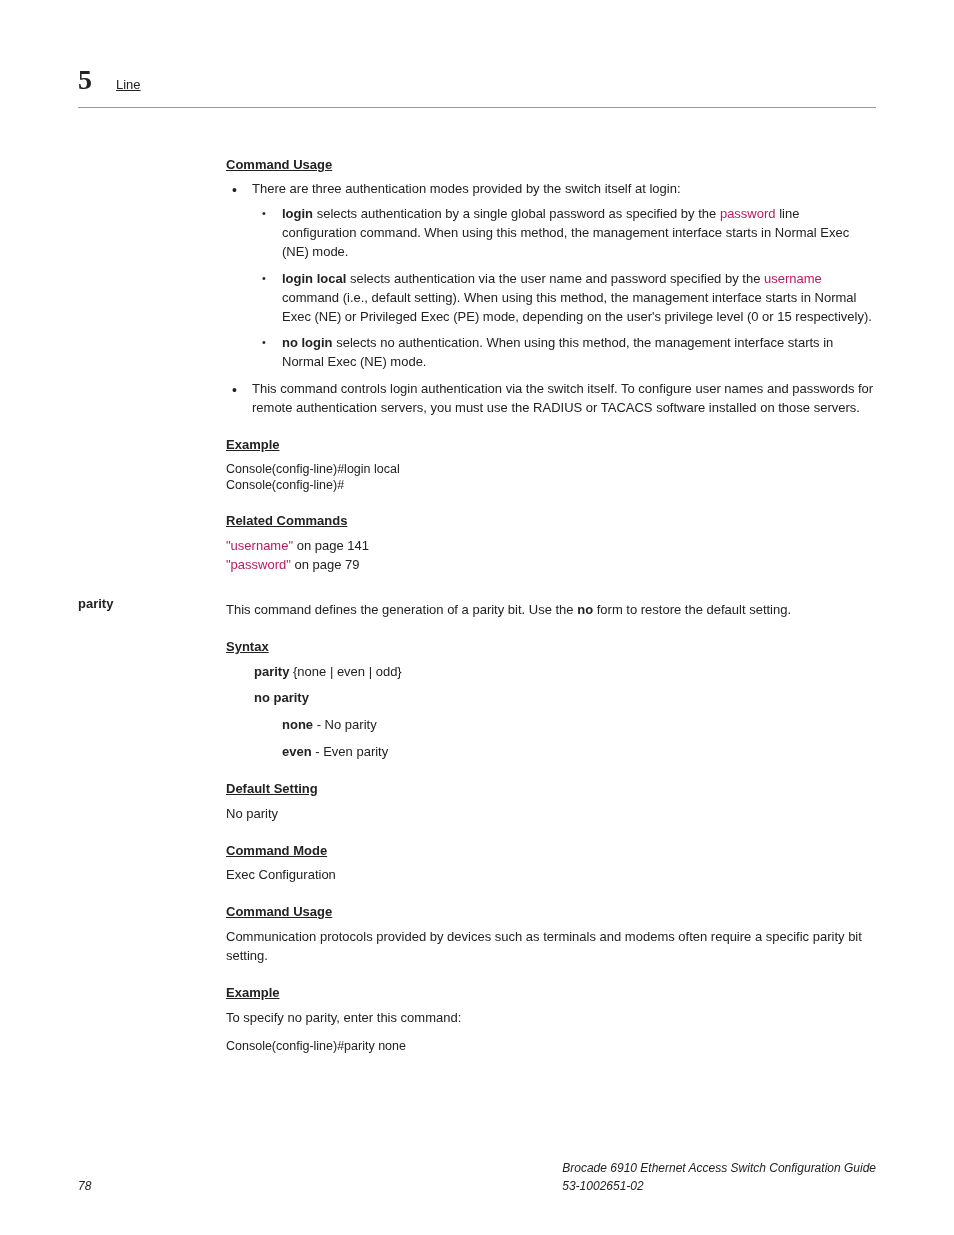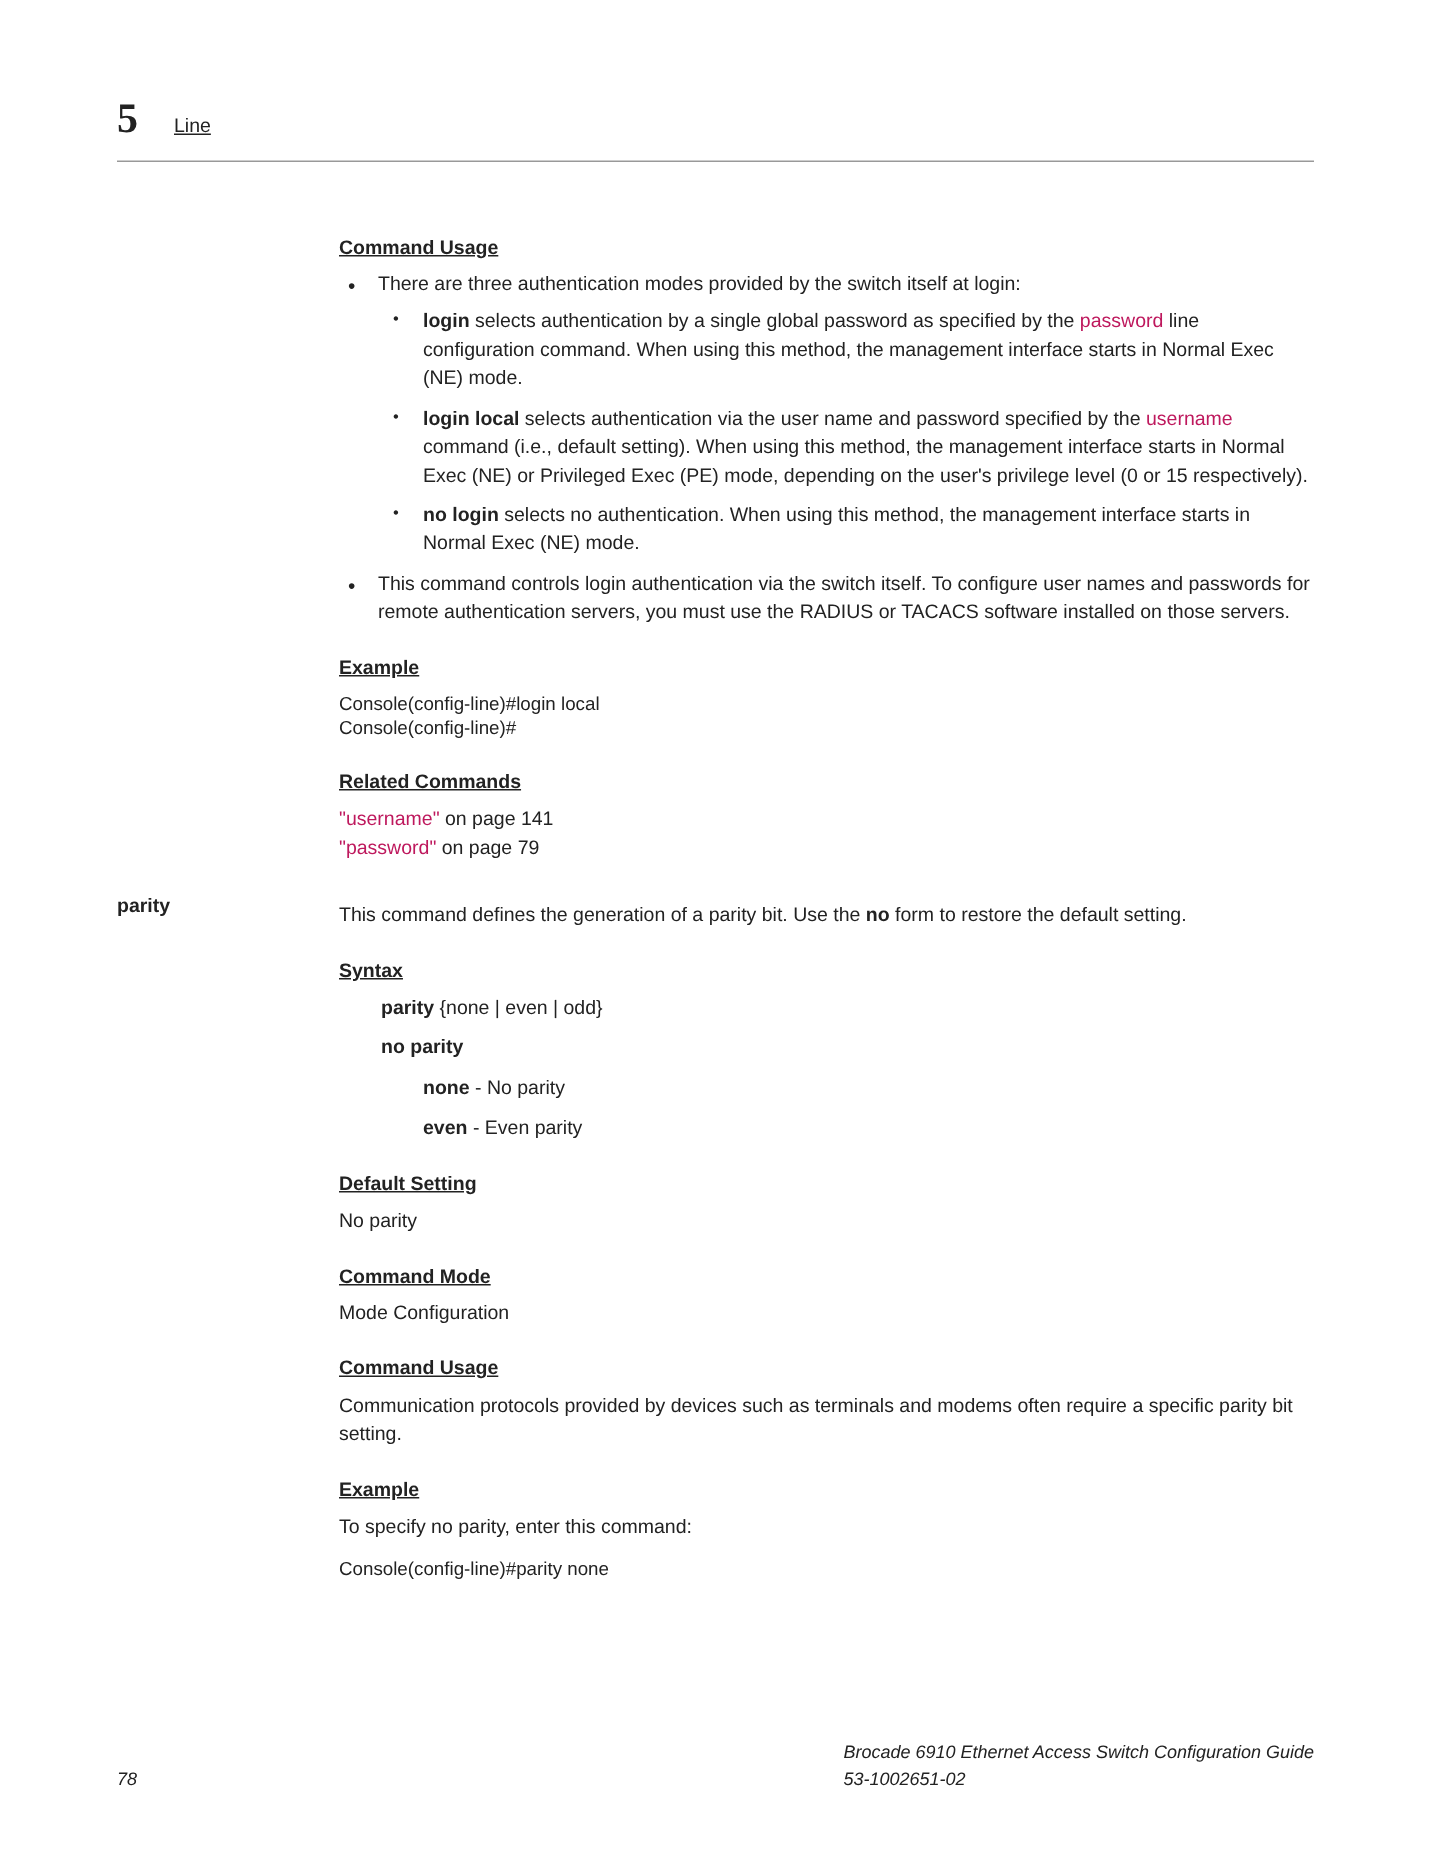--- a/index.html
+++ b/index.html
@@ -175,21 +175,21 @@
       <span class="bold">none</span><span> - No parity</span>
     </div>
     <div class="indent2 syntax-line">
       <span class="bold">even</span><span> - Even parity</span>
     </div>
 
     <div class="section-heading">Default Setting</div>
     <div class="plain">No parity</div>
 
     <div class="section-heading">Command Mode</div>
-    <div class="plain">Mode Configuration</div>
+    <div class="plain">Exec Configuration</div>
 
     <div class="section-heading">Command Usage</div>
     <div class="plain">Communication protocols provided by devices such as terminals and modems often require a specific parity bit setting.</div>
 
     <div class="section-heading">Example</div>
     <div class="plain">To specify no parity, enter this command:</div>
     <pre class="code">Console(config-line)#parity none</pre>
   </div>
 
   <div class="footer">

